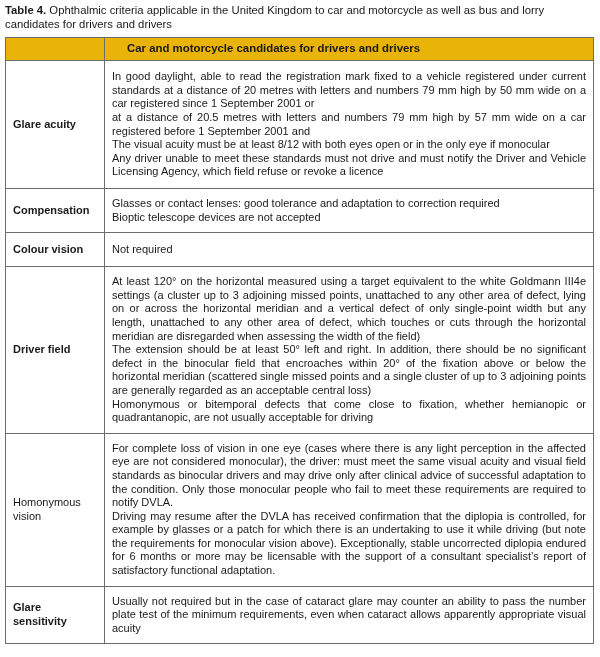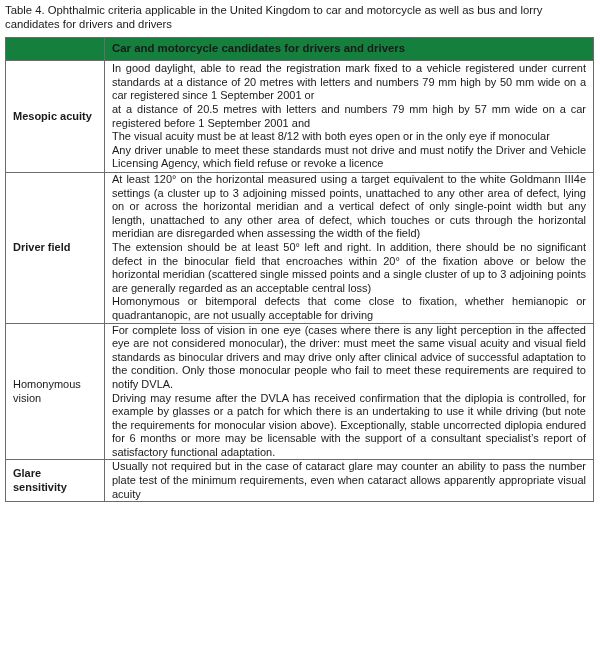--- a/index.html
+++ b/index.html
@@ -5,48 +5,48 @@
   html, body { margin: 0; padding: 0; background: #ffffff; }
   body {
     width: 600px; height: 657px; overflow: hidden;
     font-family: "Liberation Sans", sans-serif;
     color: #1a1a1a;
   }
   .caption {
     position: absolute; left: 5px; top: 3px; width: 592px;
     font-size: 11.3px; line-height: 14px;
   }
-  .caption .lbl { font-weight: normal; margin-top: 43px; }
+  .caption .lbl { font-weight: bold; margin-top: 43px; }
   table.crit {
     position: absolute; left: 5px; top: 37px;
     width: 589px;
     border-collapse: collapse;
     font-size: 11px; line-height: 13.6px;
   }
   table.crit td, table.crit th {
     border: 1px solid #6b6b6b;
     vertical-align: middle;
     text-align: left;
   }
   table.crit th {
-    background: #15803d;
+    background: #eab308;
     height: 22px;
-    padding: 0 7px;
+    padding: 0 22px;
     font-weight: bold;
     font-size: 11.4px;
     margin-left: 28px;
   }
   table.crit td.label {
     width: 84px;
     padding: 0 7px;
     font-weight: bold;
   }
   table.crit td.label.normal { font-weight: normal; }
   table.crit td.desc {
-    padding: 0 7px;
+    padding: 8px 7px;
     text-align: justify;
   }
   td.desc .line { display: block; }
   tr.r-visual-acuity td { height: 111px; }
   tr.r-compensation td { height: 25px; padding-top: 5px; padding-bottom: 5px; }
   tr.r-colour td { height: 17px; padding-top: 3px; padding-bottom: 3px; }
   tr.r-field td { height: 133px; margin-left: 36px; }
   tr.r-binocular td { height: 121px; }
   tr.r-mesopic td { height: 30px; }
   tr.r-glare td { height: 26px; }
@@ -60,26 +60,39 @@
 
 <table class="crit">
   <thead>
     <tr>
       <th></th>
       <th>Car and motorcycle candidates for drivers and drivers</th>
     </tr>
   </thead>
   <tbody>
     <tr class="r-visual-acuity">
-      <td class="label">Mesopic acuity</td>
+      <td class="label">Glare acuity</td>
       <td class="desc">
         <span class="line">In good daylight, able to read the registration mark fixed to a vehicle registered under current standards at a distance of 20 metres with letters and numbers 79 mm high by 50 mm wide on a car registered since 1 September 2001 or</span>
         <span class="line">at a distance of 20.5 metres with letters and numbers 79 mm high by 57 mm wide on a car registered before 1 September 2001 and</span>
         <span class="line">The visual acuity must be at least 8/12 with both eyes open or in the only eye if monocular</span>
         <span class="line">Any driver unable to meet these standards must not drive and must notify the Driver and Vehicle Licensing Agency, which field refuse or revoke a licence</span>
+      </td>
+    </tr>
+    <tr class="r-compensation">
+      <td class="label">Compensation</td>
+      <td class="desc">
+        <span class="line">Glasses or contact lenses: good tolerance and adaptation to correction required</span>
+        <span class="line">Bioptic telescope devices are not accepted</span>
+      </td>
+    </tr>
+    <tr class="r-colour">
+      <td class="label">Colour vision</td>
+      <td class="desc">
+        <span class="line">Not required</span>
       </td>
     </tr>
     <tr class="r-field">
       <td class="label">Driver field</td>
       <td class="desc">
         <span class="line">At least 120° on the horizontal measured using a target equivalent to the white Goldmann III4e settings (a cluster up to 3 adjoining missed points, unattached to any other area of defect, lying on or across the horizontal meridian and a vertical defect of only single-point width but any length, unattached to any other area of defect, which touches or cuts through the horizontal meridian are disregarded when assessing the width of the field)</span>
         <span class="line">The extension should be at least 50° left and right. In addition, there should be no significant defect in the binocular field that encroaches within 20° of the fixation above or below the horizontal meridian (scattered single missed points and a single cluster of up to 3 adjoining points are generally regarded as an acceptable central loss)</span>
         <span class="line">Homonymous or bitemporal defects that come close to fixation, whether hemianopic or quadrantanopic, are not usually acceptable for driving</span>
       </td>
     </tr>

